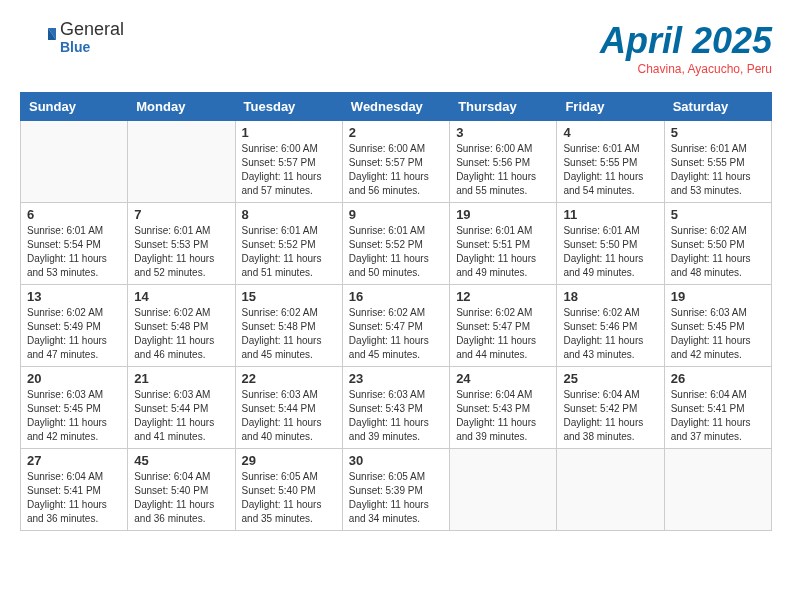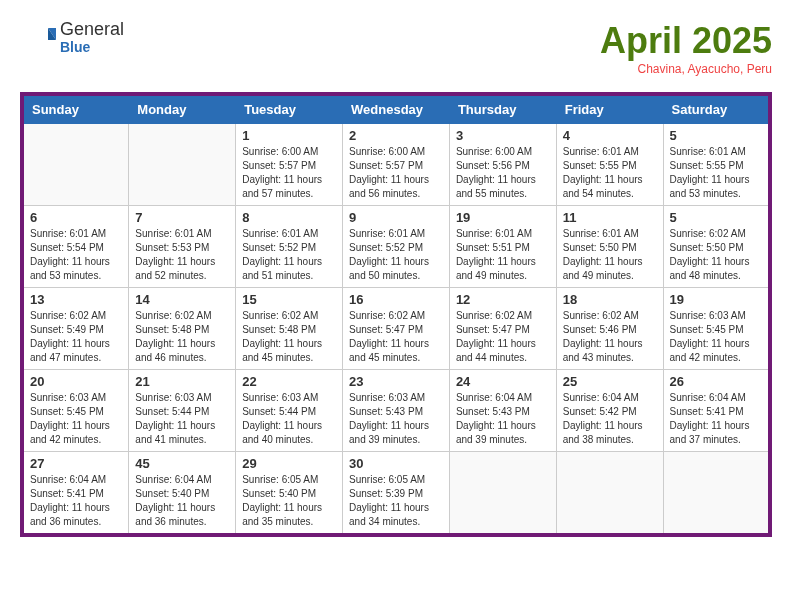--- a/index.html
+++ b/index.html
@@ -39,30 +39,31 @@
       width: 36px;
       height: 36px;
       margin-right: 4px;
     }
     .title-area {
       text-align: right;
     }
     .month-title {
       font-size: 36px;
       font-weight: bold;
-      color: #4d7c0f;
+      color: #0369a1;
+      font-style: italic;
     }
     .location {
       font-size: 12px;
       color: #ef4444;
     }
     .calendar {
       width: 100%;
       border-collapse: collapse;
-      border: 4px solid #701a75;
+      border: 1px solid #701a75;
     }
     .calendar th {
       background-color: #2a6db5;
       color: #fff;
       text-align: left;
       padding: 6px 8px;
       font-size: 13px;
       border: 1px solid #2a6db5;
     }
     .calendar td {

